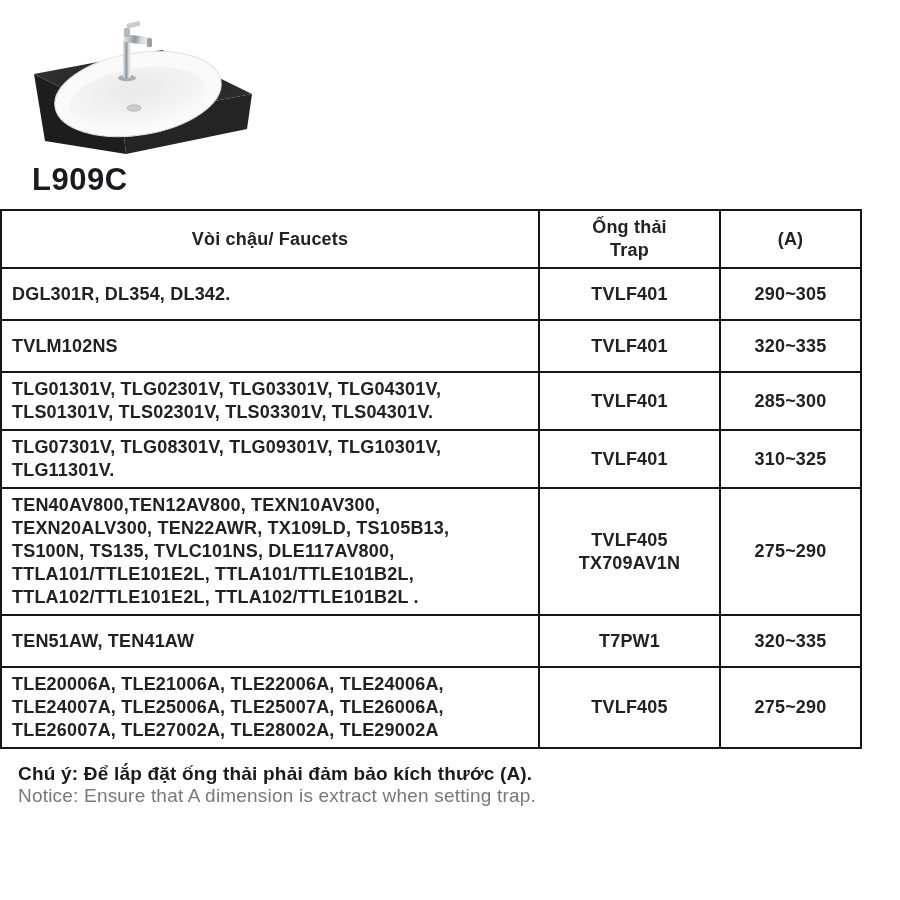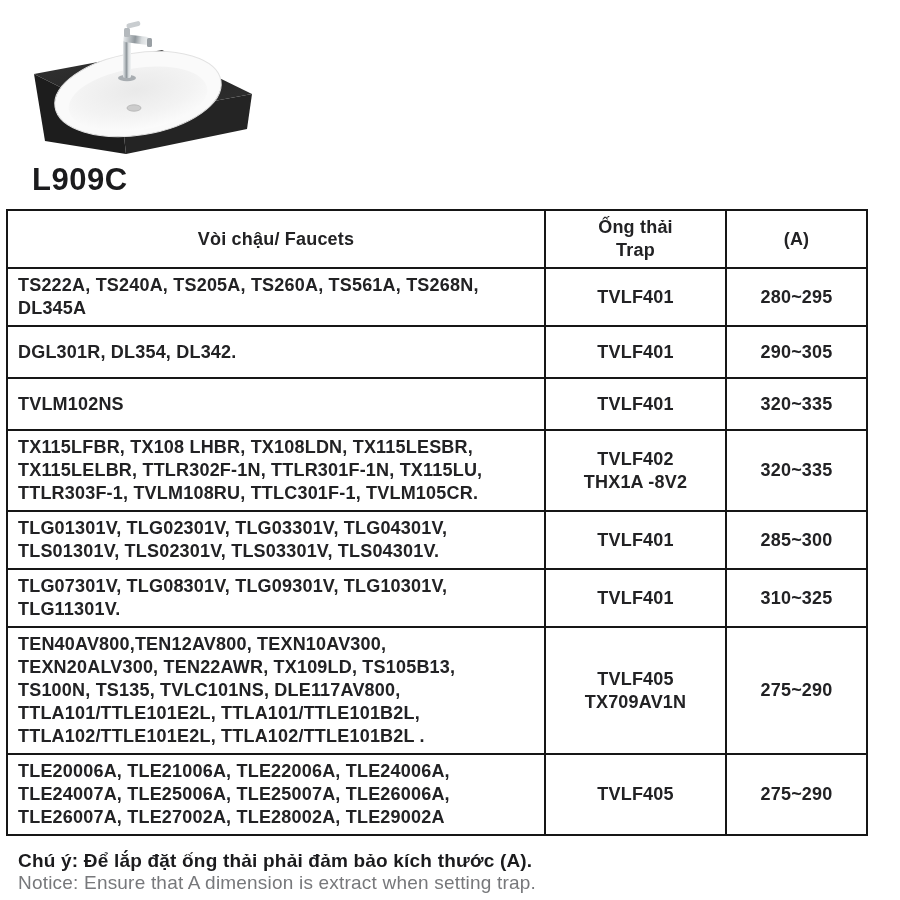--- a/index.html
+++ b/index.html
@@ -26,21 +26,21 @@
     font-weight: bold;
     letter-spacing: 0.5px;
     color: #1b1b1d;
   }
 
   
   table.spec-table {
     border-collapse: collapse;
     table-layout: fixed;
     width: 860px;
-    margin-left: 6px;
+    margin-left: 0;
   }
   table.spec-table th, table.spec-table td {
     border: 2px solid #161616;
     font-size: 18px;
     line-height: 23px;
     font-weight: 600;
     color: #222224;
     vertical-align: middle;
     white-space: pre-line;
     letter-spacing: 0.2px;
@@ -126,42 +126,28 @@
     </colgroup>
     <thead>
       <tr>
         <th class="header-cell">Vòi chậu/ Faucets</th>
         <th class="header-cell">Ống thải
 Trap</th>
         <th class="header-cell">(A)</th>
       </tr>
     </thead>
     <tbody>
-      <tr>
-        <td class="faucets-cell">TS222A, TS240A, TS205A, TS260A, TS561A, TS268N,
-DL345A</td>
-        <td class="center-cell">TVLF401</td>
-        <td class="center-cell">280~295</td>
-      </tr>
       <tr class="single-line">
         <td class="faucets-cell">DGL301R, DL354, DL342.</td>
         <td class="center-cell">TVLF401</td>
         <td class="center-cell">290~305</td>
       </tr>
       <tr class="single-line">
         <td class="faucets-cell">TVLM102NS</td>
         <td class="center-cell">TVLF401</td>
-        <td class="center-cell">320~335</td>
-      </tr>
-      <tr>
-        <td class="faucets-cell">TX115LFBR, TX108 LHBR, TX108LDN, TX115LESBR,
-TX115LELBR, TTLR302F-1N, TTLR301F-1N, TX115LU,
-TTLR303F-1, TVLM108RU, TTLC301F-1, TVLM105CR.</td>
-        <td class="center-cell">TVLF402
-THX1A -8V2</td>
         <td class="center-cell">320~335</td>
       </tr>
       <tr>
         <td class="faucets-cell">TLG01301V, TLG02301V, TLG03301V, TLG04301V,
 TLS01301V, TLS02301V, TLS03301V, TLS04301V.</td>
         <td class="center-cell">TVLF401</td>
         <td class="center-cell">285~300</td>
       </tr>
       <tr>
         <td class="faucets-cell">TLG07301V, TLG08301V, TLG09301V, TLG10301V,
@@ -172,20 +158,25 @@
       <tr>
         <td class="faucets-cell">TEN40AV800,TEN12AV800, TEXN10AV300,
 TEXN20ALV300, TEN22AWR, TX109LD, TS105B13,
 TS100N, TS135, TVLC101NS, DLE117AV800,
 TTLA101/TTLE101E2L, TTLA101/TTLE101B2L,
 TTLA102/TTLE101E2L, TTLA102/TTLE101B2L .</td>
         <td class="center-cell">TVLF405
 TX709AV1N</td>
         <td class="center-cell">275~290</td>
       </tr>
+      <tr class="single-line">
+        <td class="faucets-cell">TEN51AW, TEN41AW</td>
+        <td class="center-cell">T7PW1</td>
+        <td class="center-cell">320~335</td>
+      </tr>
       <tr>
         <td class="faucets-cell">TLE20006A, TLE21006A, TLE22006A, TLE24006A,
 TLE24007A, TLE25006A, TLE25007A, TLE26006A,
 TLE26007A, TLE27002A, TLE28002A, TLE29002A</td>
         <td class="center-cell">TVLF405</td>
         <td class="center-cell">275~290</td>
       </tr>
     </tbody>
   </table>
 

